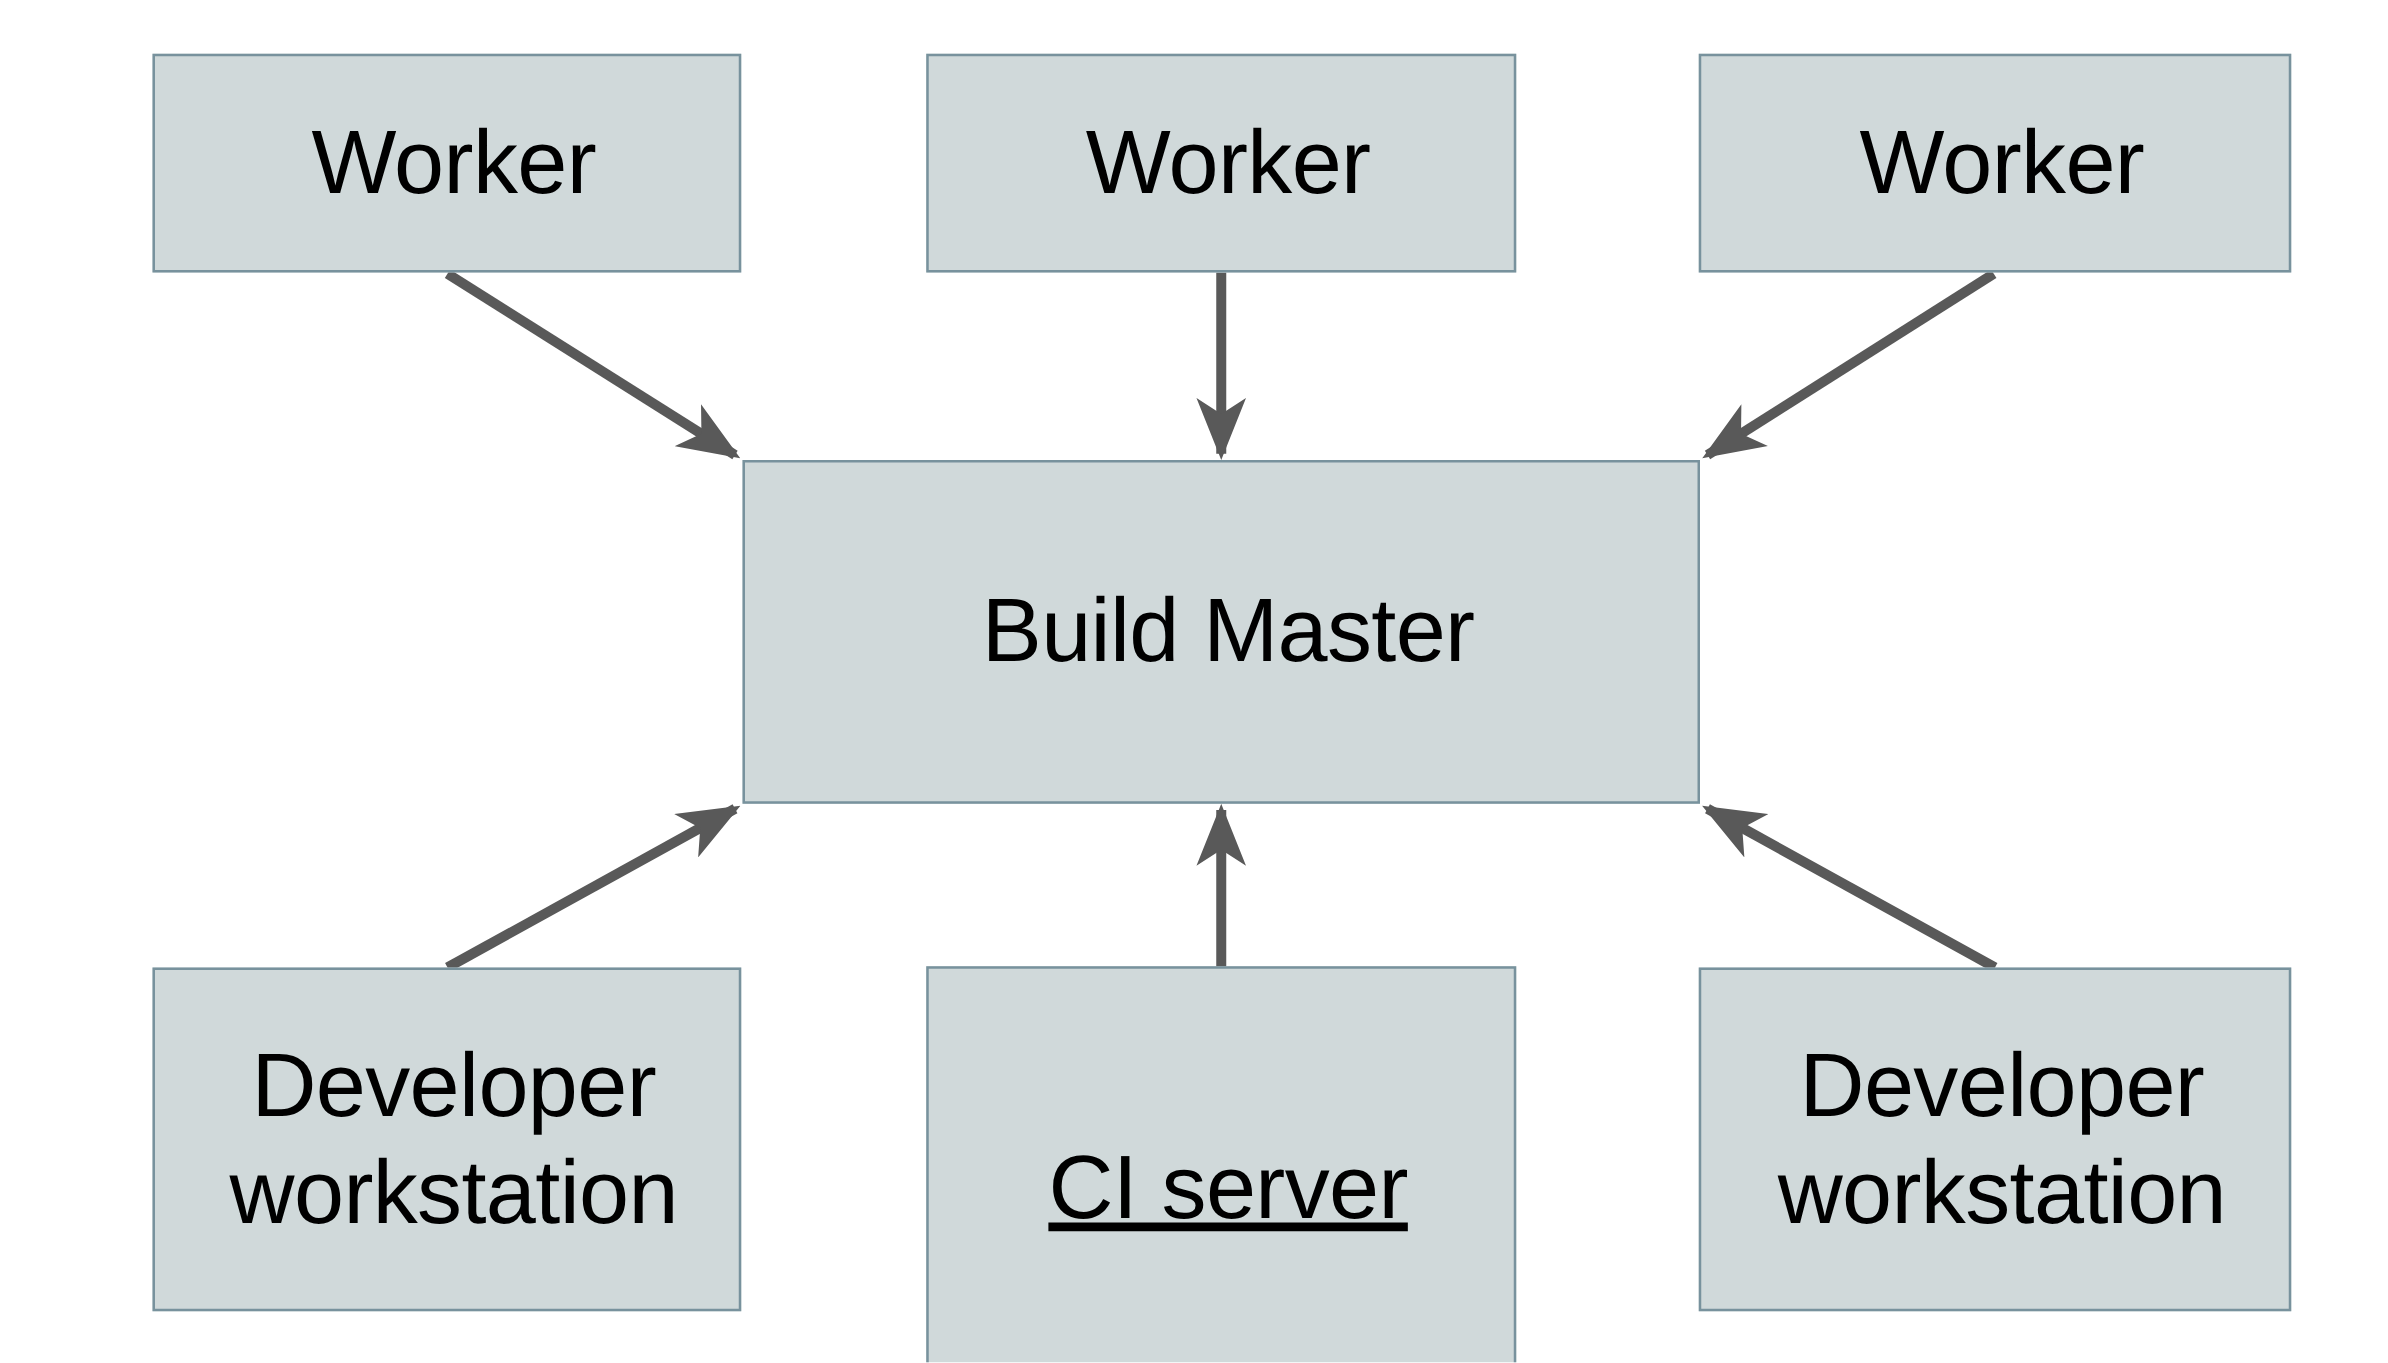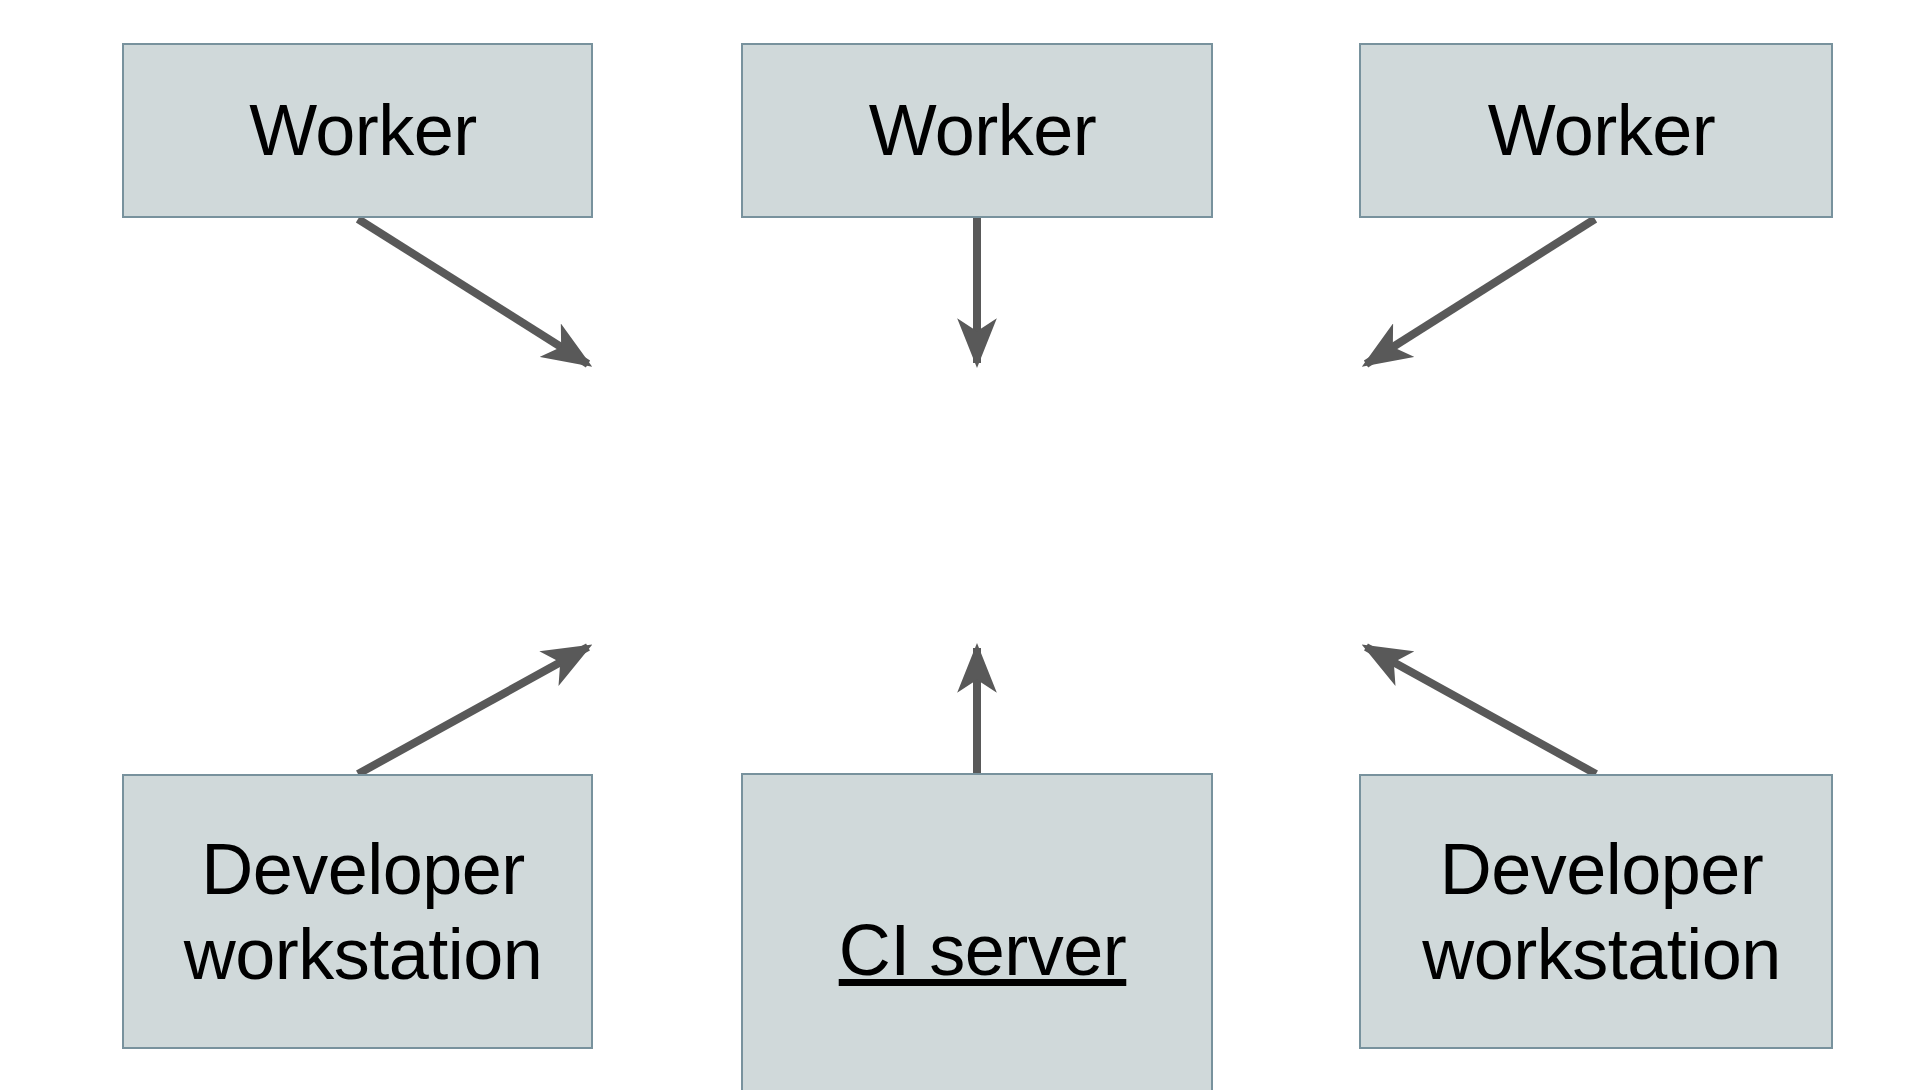--- a/index.html
+++ b/index.html
@@ -82,20 +82,23 @@
   </div>
 
   <div class="node" id="node-worker-2">
     <span class="node-label">Worker</span>
   </div>
 
   <div class="node" id="node-worker-3">
     <span class="node-label">Worker</span>
   </div>
 
+  <div class="node" id="node-build-master">
+    <span class="node-label">Build Master</span>
+  </div>
 
   <div class="node wrap-label" id="node-dev-workstation-left">
     <span class="node-label">Developer workstation</span>
   </div>
 
   <div class="node" id="node-ci-server">
     <span class="node-label">CI server</span>
   </div>
 
   <div class="node wrap-label" id="node-dev-workstation-right">

